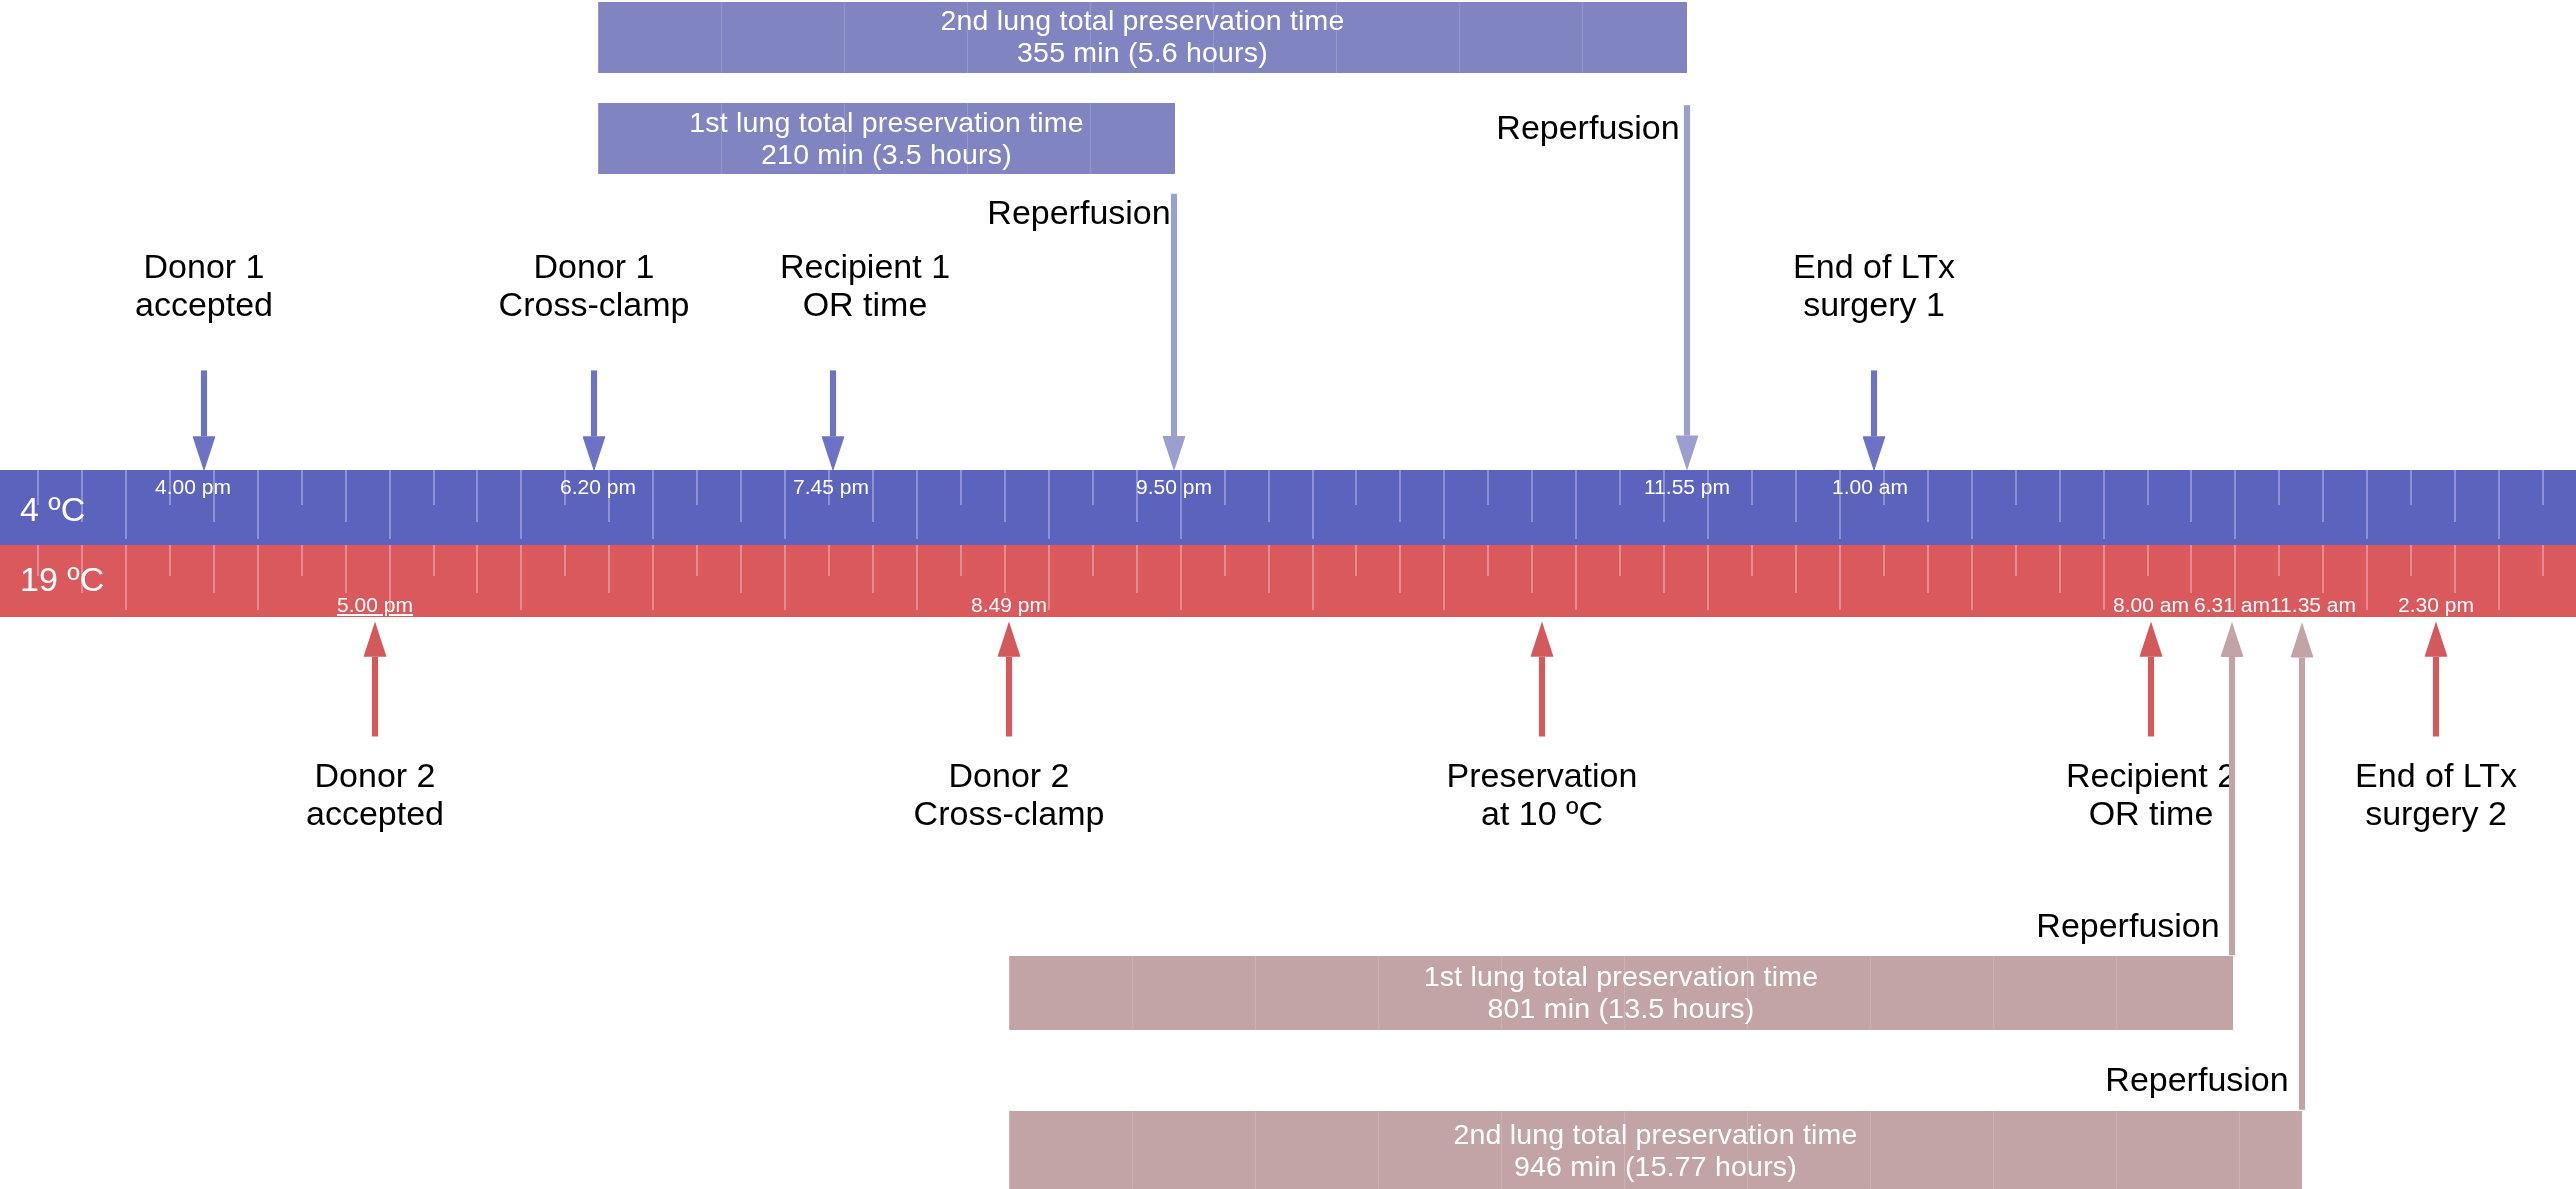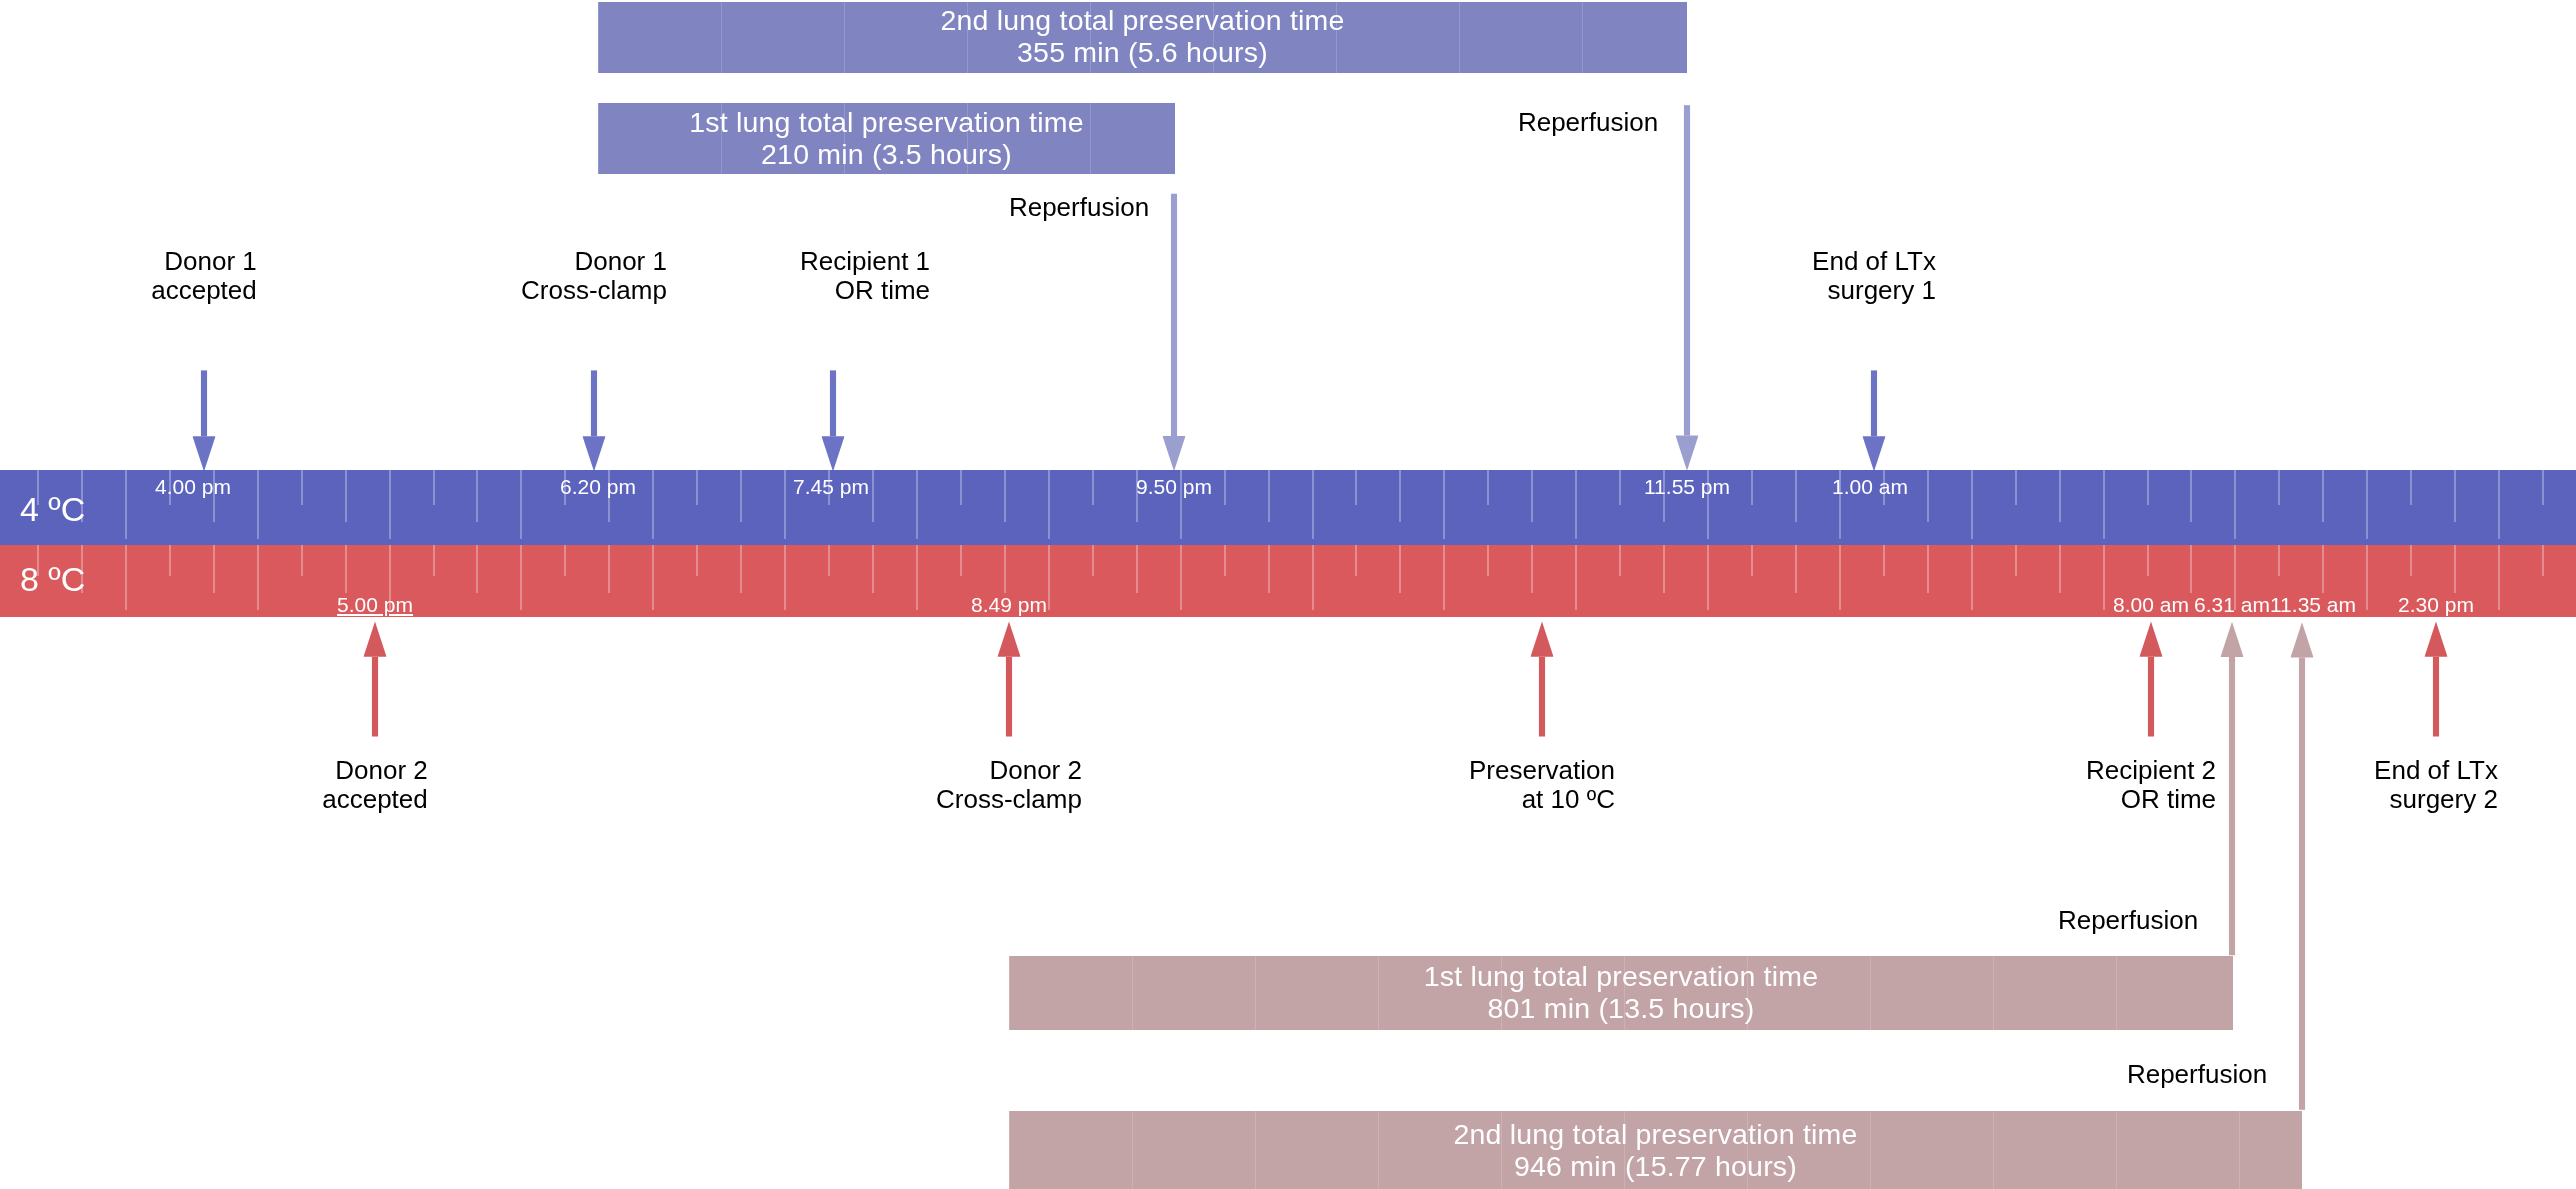--- a/index.html
+++ b/index.html
@@ -84,23 +84,23 @@
     white-space: nowrap;
     transform: translateX(-50%);
   }
   .tstamp.top { top: 476px; }      
   .tstamp.bot { top: 594px; }      
 
   
   .evt {
     position: absolute;
     color: #000000;
-    font-size: 26px;
+    font-size: 34px;
     line-height: 1.12;
-    text-align: right;
+    text-align: center;
     white-space: nowrap;
     transform: translateX(-50%);
   }
   .evt .l1, .evt .l2 { display:block; }
 
   
   .arrow {
     position: absolute;
     width: 23px;
     transform: translateX(-50%);
@@ -301,21 +301,21 @@
         <i style="left: 2190px; height: 48px;"></i>
         <i style="left: 2234px; height: 65px;"></i>
         <i style="left: 2278px; height: 31px;"></i>
         <i style="left: 2322px; height: 48px;"></i>
         <i style="left: 2366px; height: 65px;"></i>
         <i style="left: 2410px; height: 31px;"></i>
         <i style="left: 2454px; height: 48px;"></i>
         <i style="left: 2498px; height: 65px;"></i>
         <i style="left: 2542px; height: 31px;"></i>
       </div>
-    <div class="band-label">8 ºC</div>
+    <div class="band-label">19 ºC</div>
   </div>
 
   <div id="stamps">
       <div class="tstamp top" style="left: 193px;">4.00 pm</div>
       <div class="tstamp top" style="left: 598px;">6.20 pm</div>
       <div class="tstamp top" style="left: 831px;">7.45 pm</div>
       <div class="tstamp top" style="left: 1174px;">9.50 pm</div>
       <div class="tstamp top" style="left: 1687px;">11.55 pm</div>
       <div class="tstamp top" style="left: 1870px;">1.00 am</div>
       <div class="tstamp bot" style="left: 375px; text-decoration: underline;">5.00 pm</div>

